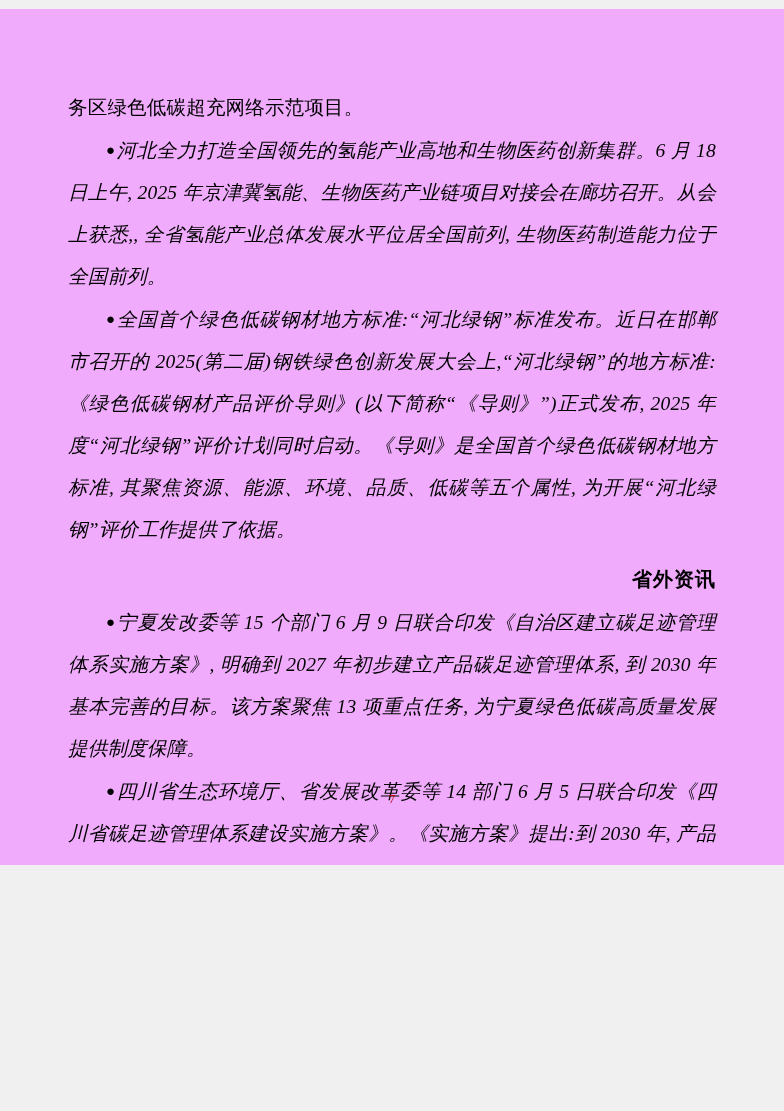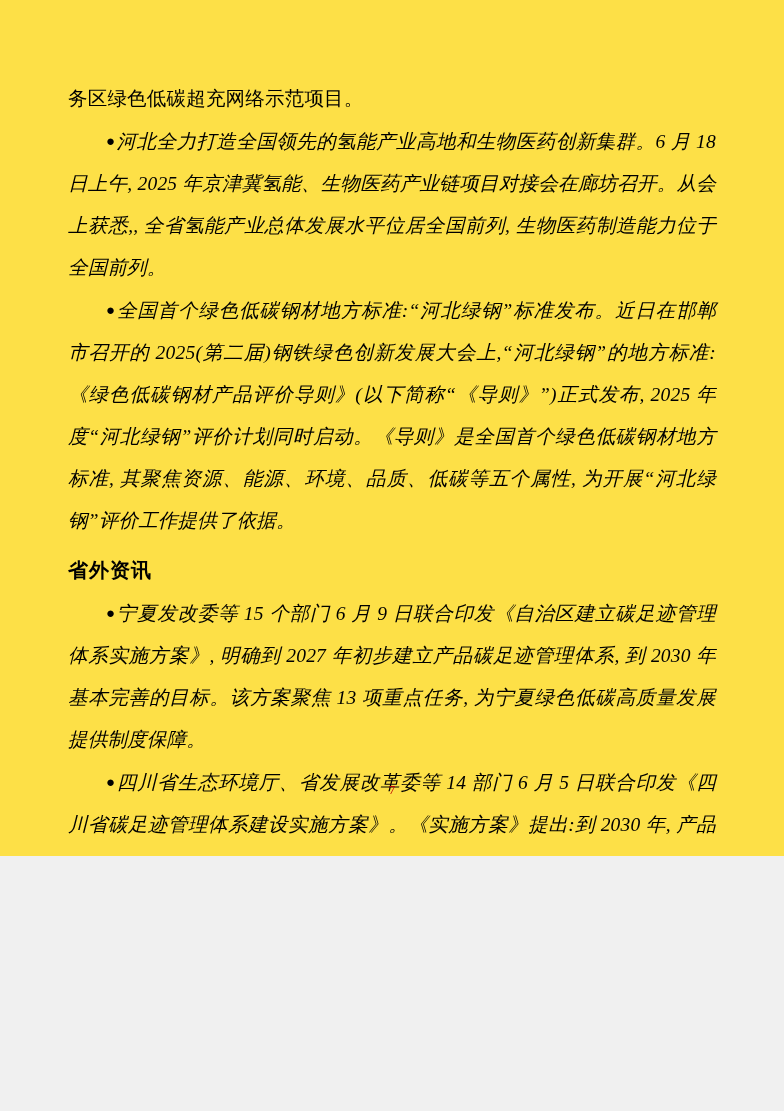--- a/index.html
+++ b/index.html
@@ -7,22 +7,22 @@
     padding: 0;
     background: #f0f0f0;
   }
   body {
     font-family: "Liberation Serif", "DejaVu Serif", serif;
   }
   .page {
     position: relative;
     width: 784px;
     height: 856px;
-    background: #fde047;
-    margin: 0 auto;
+    background: #f0abfc;
+    margin: 9px auto;
     overflow: hidden;
     box-sizing: border-box;
   }
   .content {
     position: absolute;
     left: 68px;
     top: 78px;
     width: 648px;
   }
   .para {
@@ -40,21 +40,21 @@
   }
   .bullet {
     font-size: 15px;
     vertical-align: 2px;
     padding-right: 1px;
   }
   .section-title {
     font-size: 20px;
     line-height: 44px;
     font-weight: bold;
-    text-align: left;
+    text-align: right;
     color: #000000;
     margin: 6px 0 0 0;
     letter-spacing: 1px;
   }
   .page-number {
     position: absolute;
     left: 0;
     right: 0;
     bottom: 58px;
     text-align: center;

